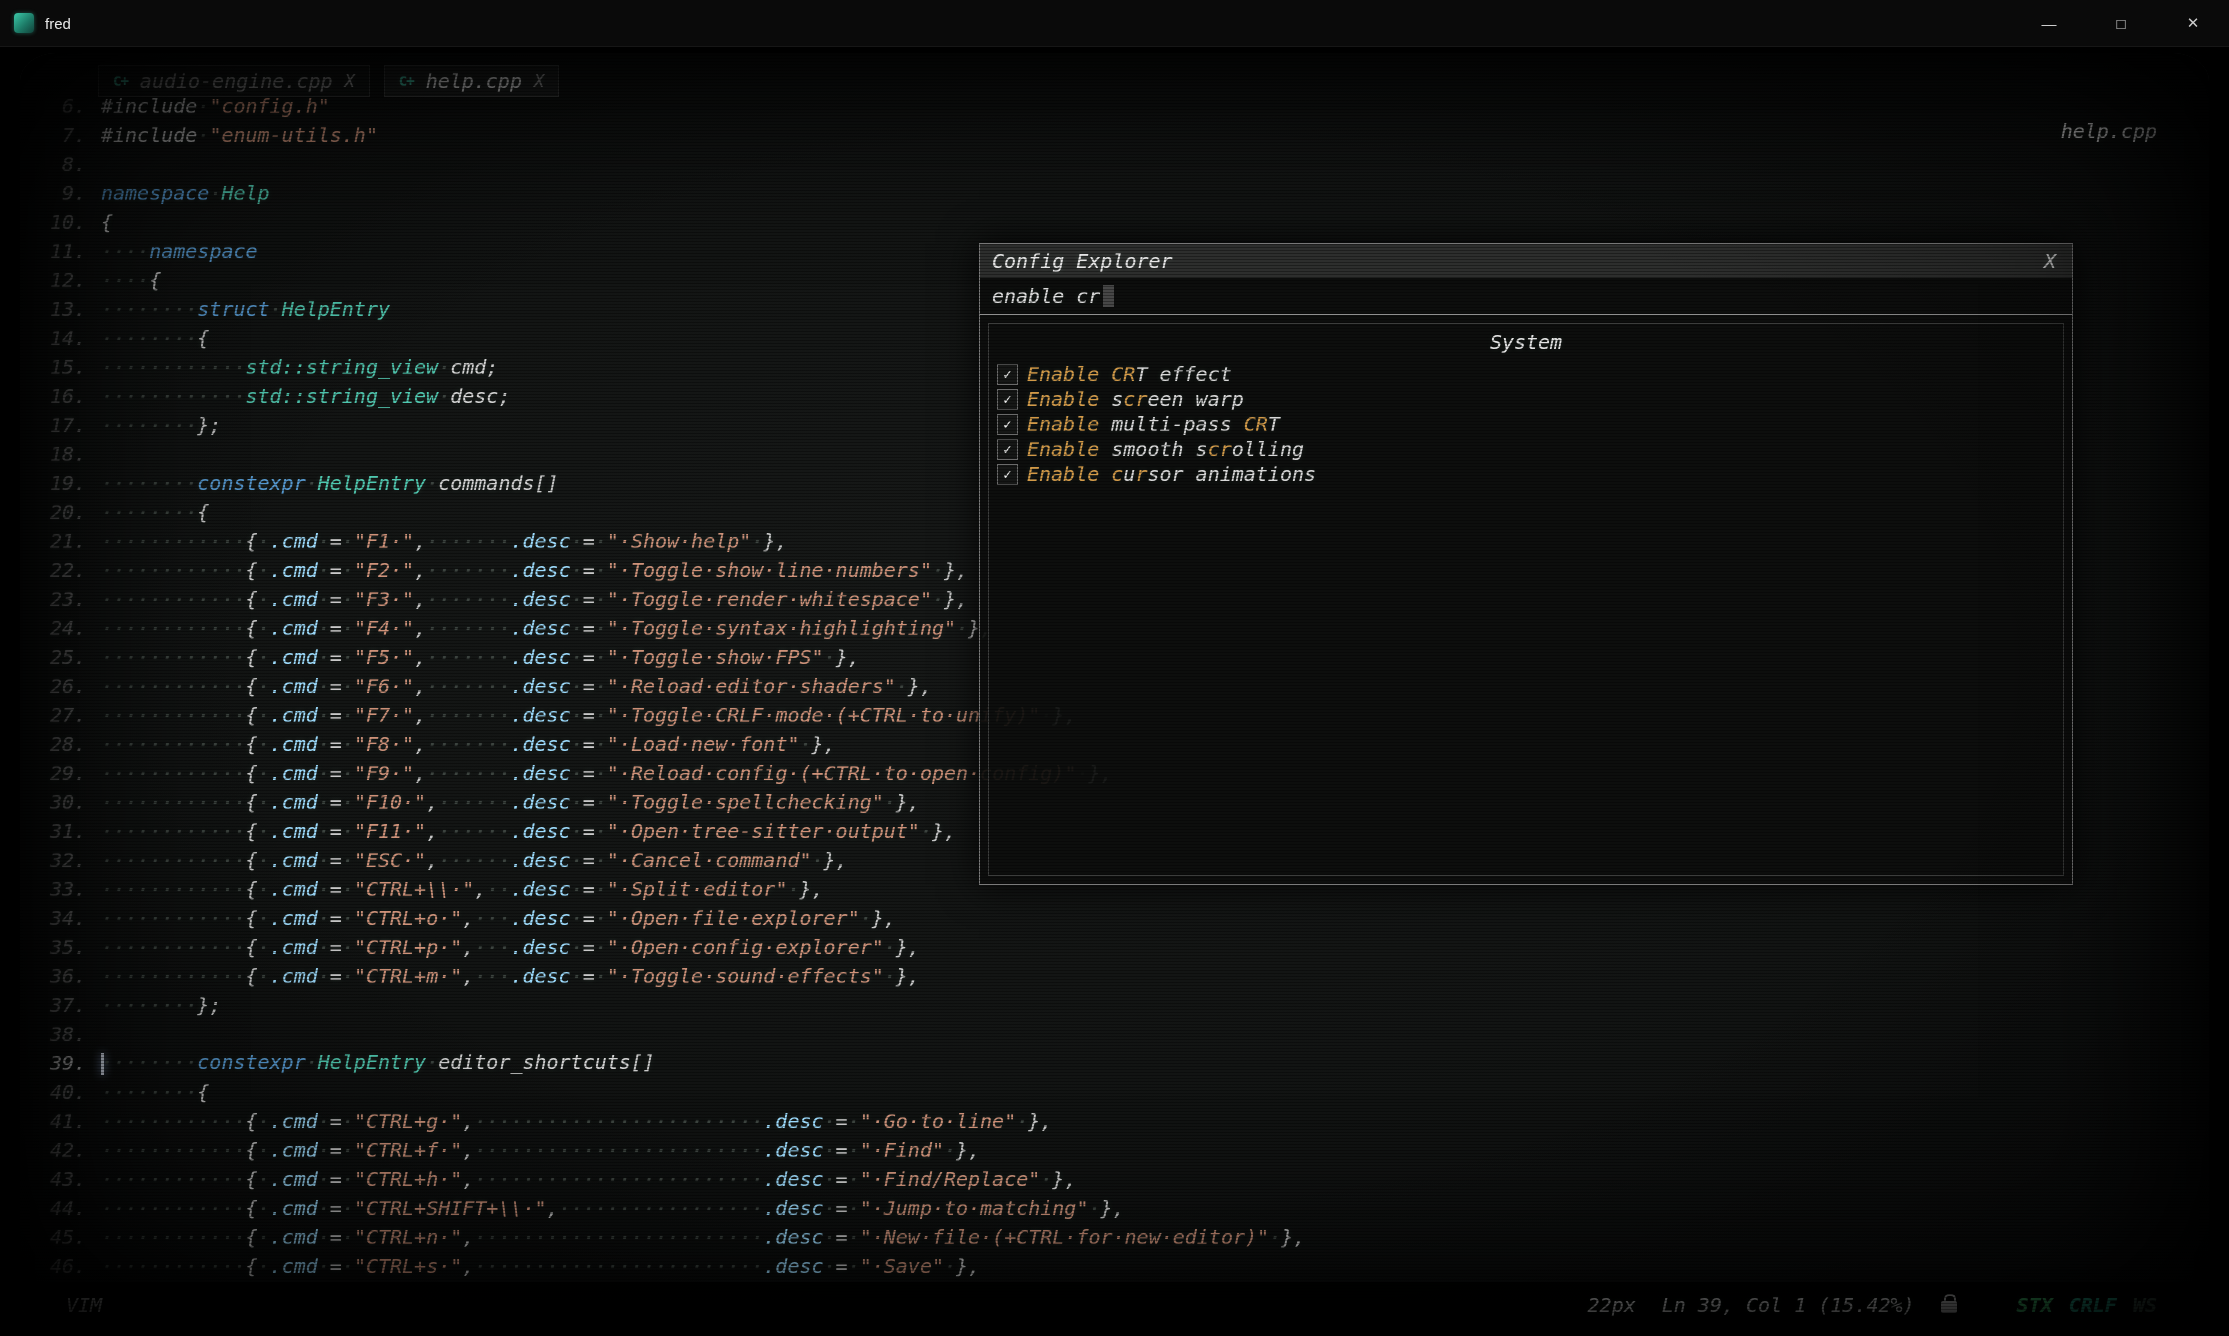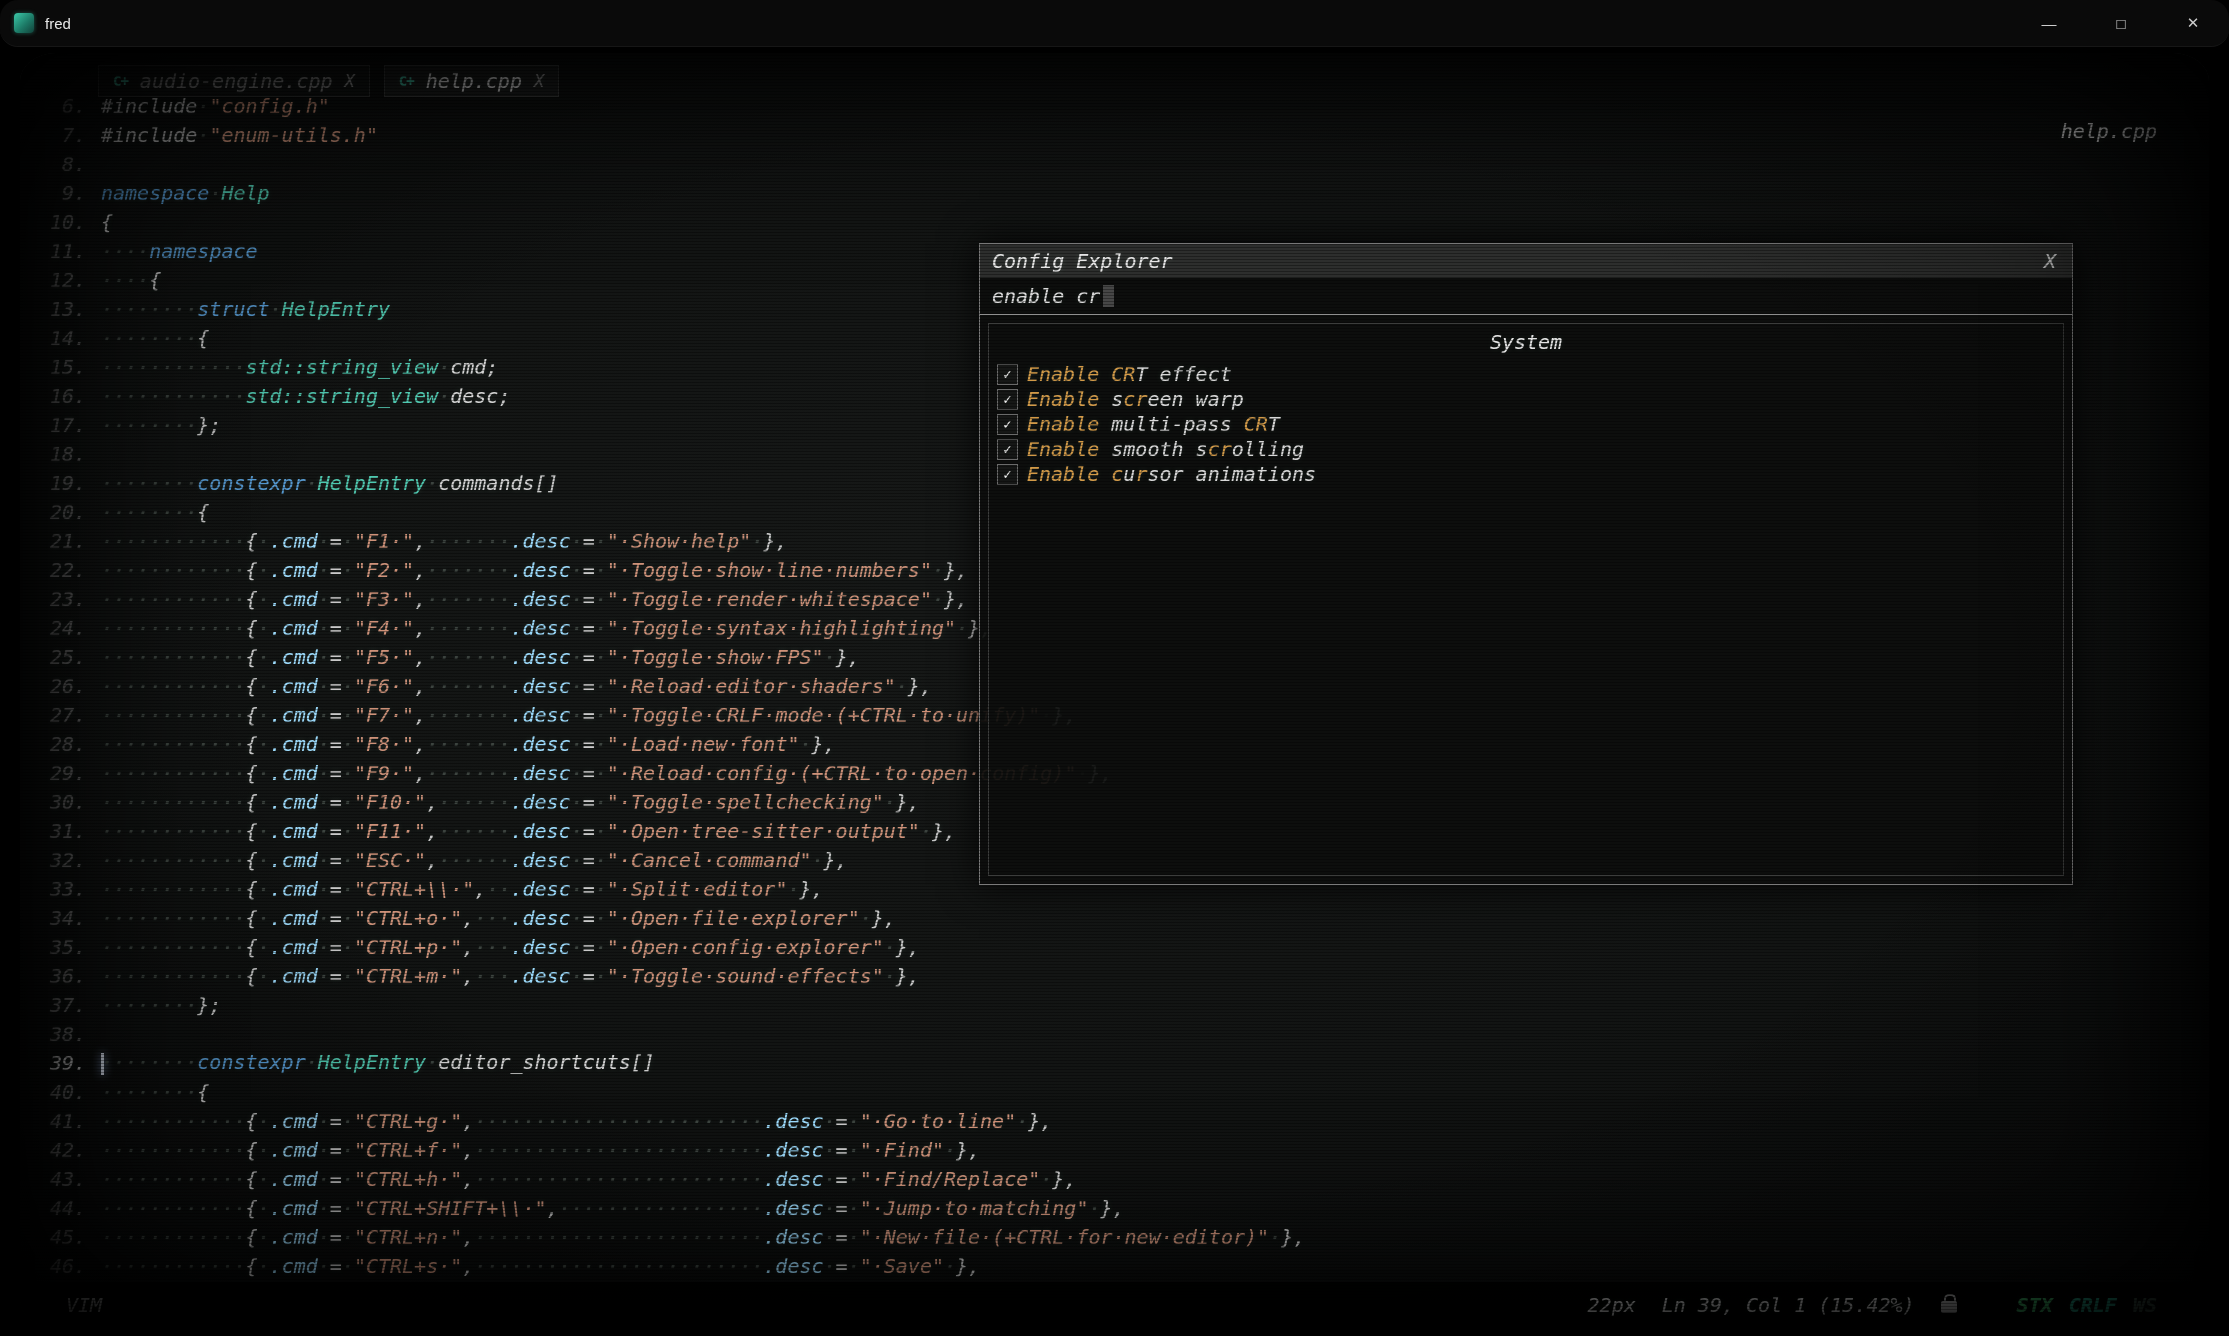--- a/index.html
+++ b/index.html
@@ -6,21 +6,21 @@
   body{
     width:2229px;height:1336px;overflow:hidden;background:#000;
     font-family:"DejaVu Sans Mono",monospace;
   }
   .window{width:100%;height:100%;display:flex;flex-direction:column;}
 
   
   .titlebar{
     height:46px;flex:none;display:flex;align-items:center;justify-content:space-between;
     background:#0a0a0a;border-bottom:1px solid #161616;
-    font-family:"Liberation Sans",sans-serif;color:#e6e6e6;border-radius:18px;
+    font-family:"Liberation Sans",sans-serif;color:#e6e6e6;
   }
   .tb-left{display:flex;align-items:center;gap:11px;padding-left:14px;}
   .app-icon{width:20px;height:20px;border-radius:4px;
     background:linear-gradient(135deg,#3cc9a9 0%,#1d7c68 55%,#11423a 100%);
     box-shadow:0 0 4px rgba(60,200,170,.4);}
   .app-title{font-size:15px;}
   .tb-controls{display:flex;height:100%;}
   .ctrl{width:72px;display:flex;align-items:center;justify-content:center;
     color:#cdcdcd;font-size:15px;cursor:default;}
 

